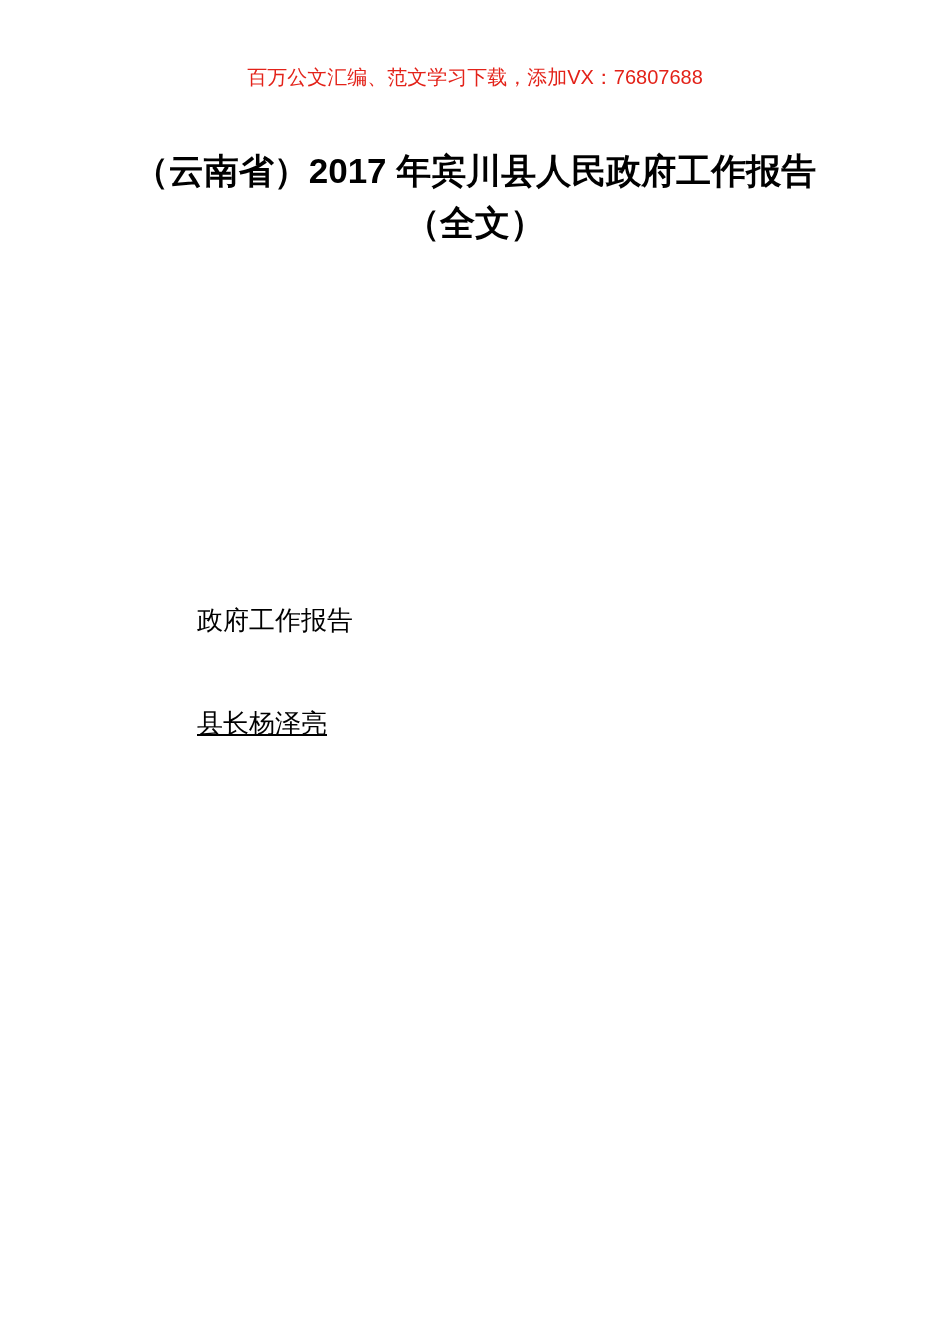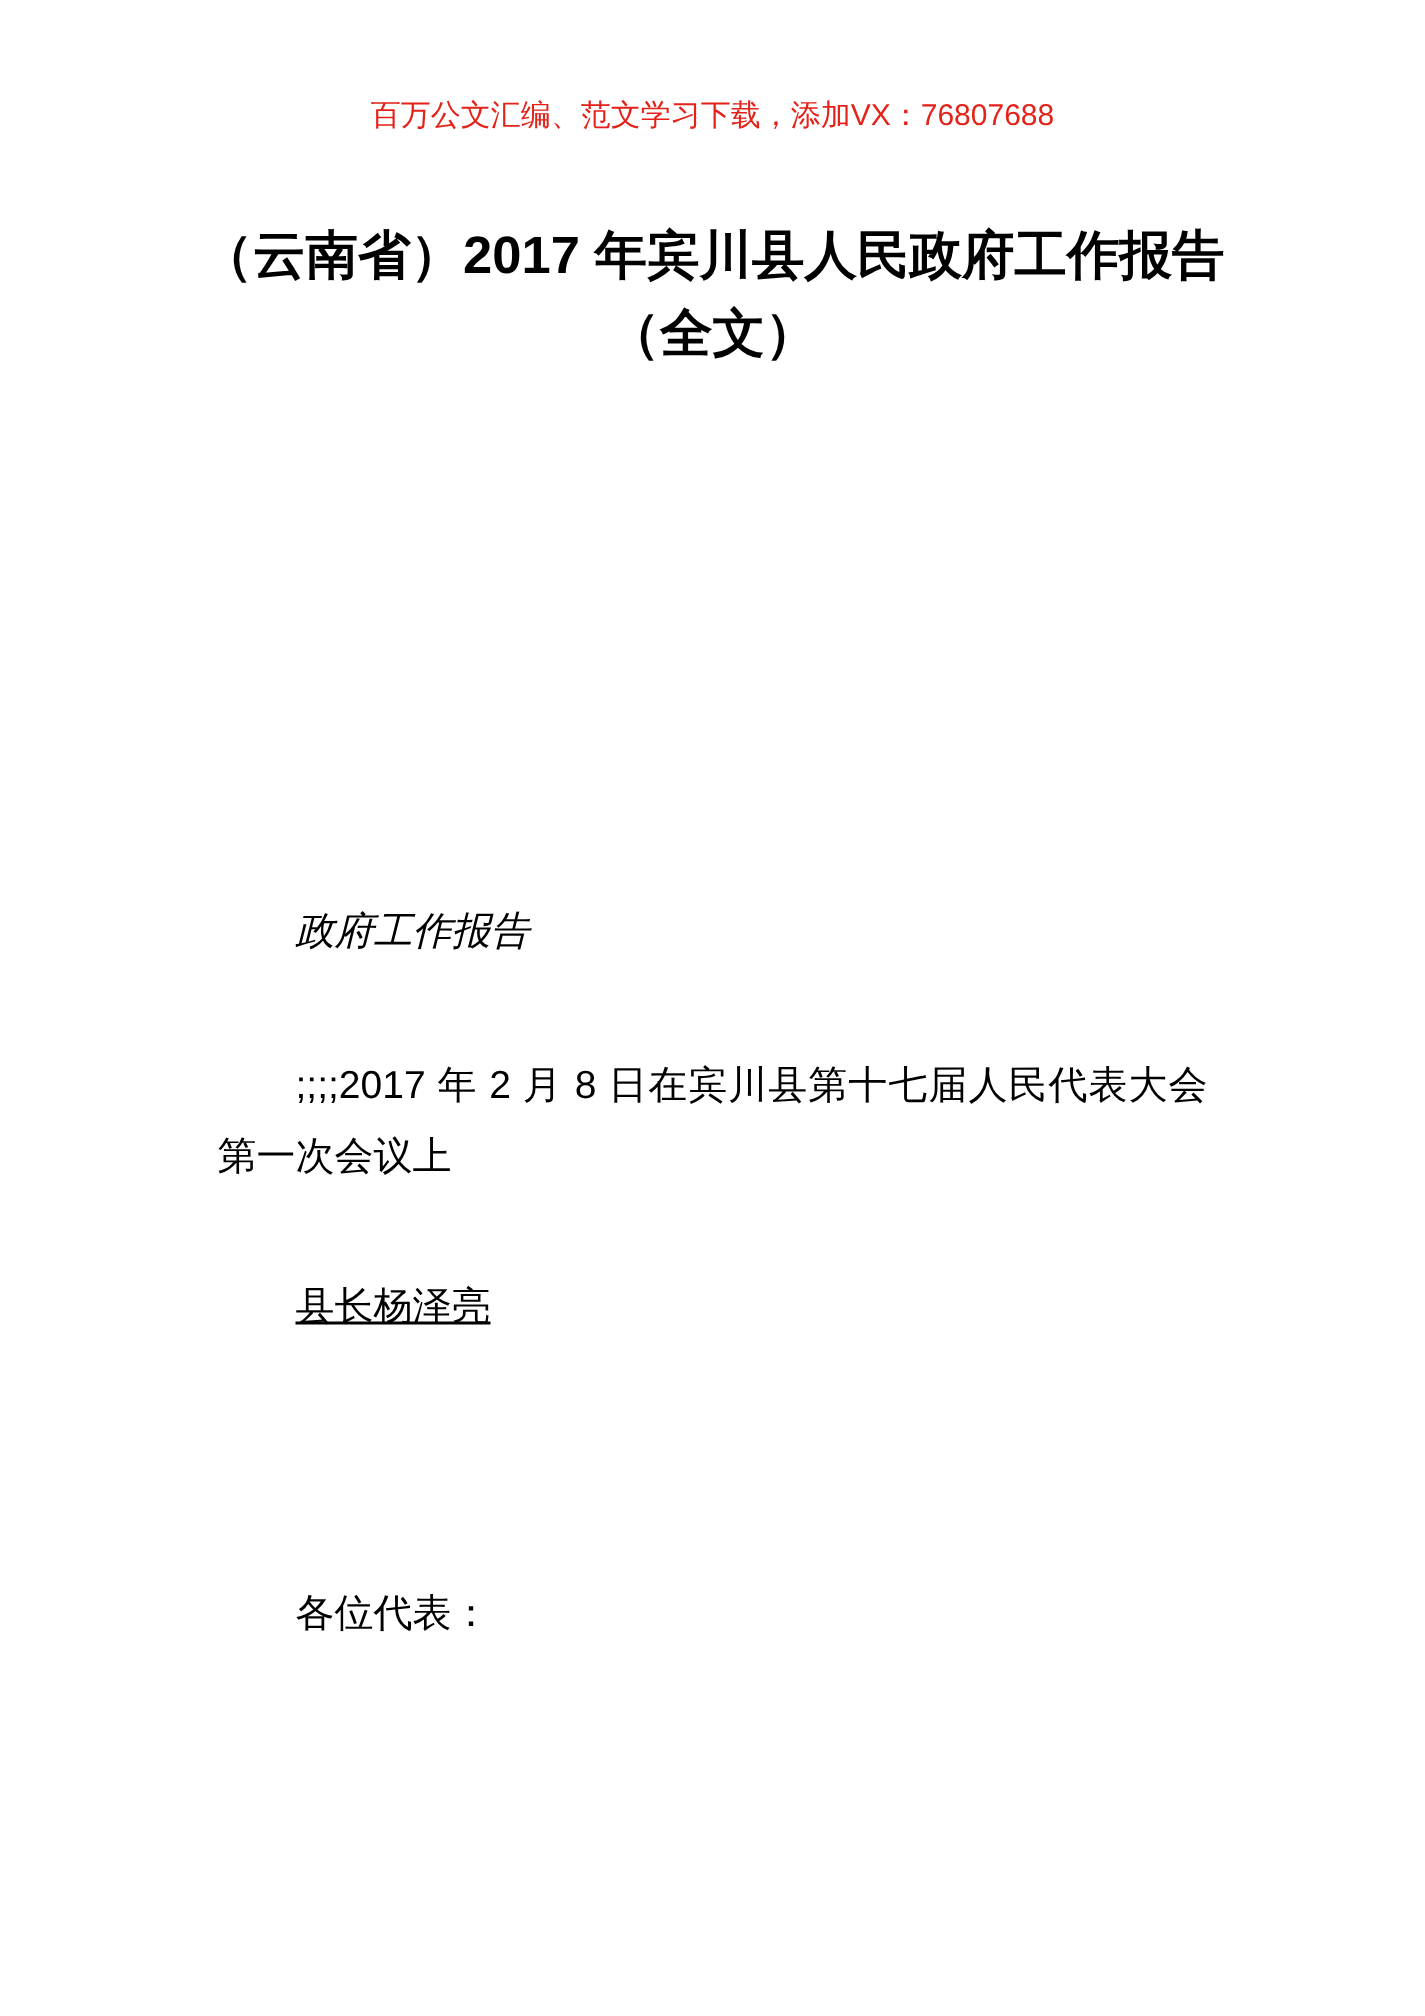--- a/index.html
+++ b/index.html
@@ -44,41 +44,39 @@
       font-size: 26px;
       line-height: 47px;
       color: #000000;
       text-align: justify;
     }
 
     .content p {
       text-indent: 2em;
     }
 
-    .p-subtitle  { margin-bottom: 56px; font-style: italic; }
+    .p-subtitle  { margin-bottom: 56px; }
     .p-session   { margin-bottom: 53px; }
     .p-author    { margin-bottom: 158px; text-decoration: underline; }
     .p-salute    { margin-bottom: 51px; }
     .p-opening   { margin-bottom: 0; }
   </style>
 </head>
 <body>
 
 <div class="page">
 
   <div class="promo-banner">百万公文汇编、范文学习下载，添加VX：76807688</div>
 
   <h1 class="doc-title">（云南省）2017 年宾川县人民政府工作报告（全文）</h1>
 
   <div class="content">
 
     <p class="p-subtitle">政府工作报告</p>
 
-    <p class="p-session">;;;;2017 年 2 月 8 日在宾川县第十七届人民代表大会第一次会议上</p>
 
     <p class="p-author">县长杨泽亮</p>
 
-    <p class="p-salute">各位代表：</p>
 
 
   </div>
 
 </div>
 
 </body></html>

